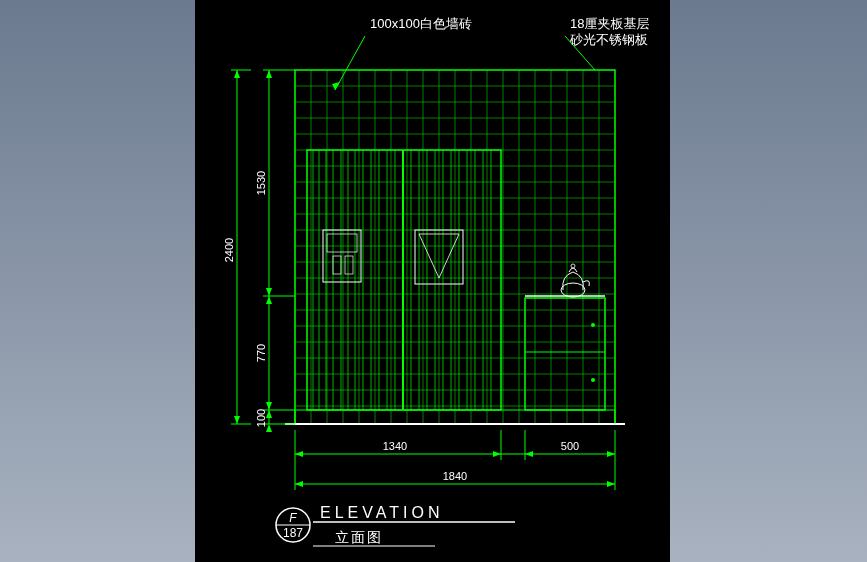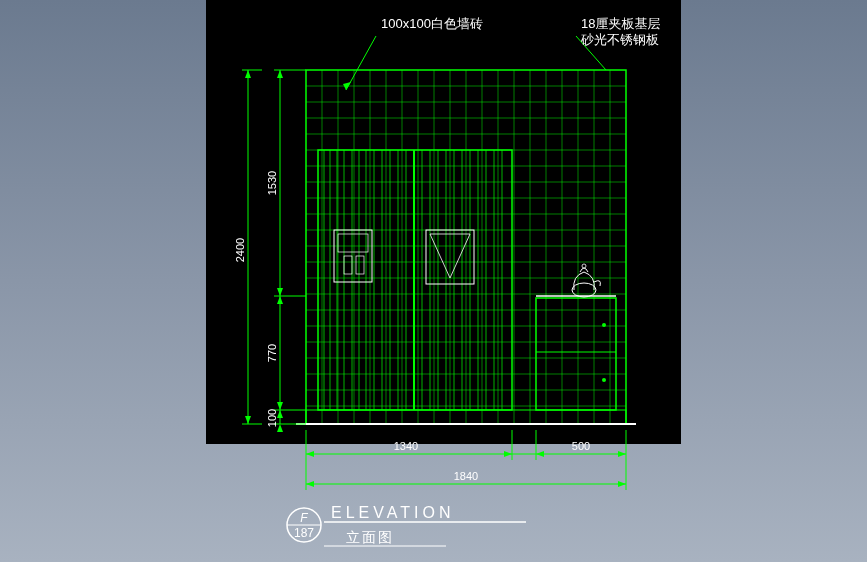--- a/index.html
+++ b/index.html
@@ -6,24 +6,24 @@
     margin: 0;
     padding: 0;
     width: 867px;
     height: 562px;
     background: linear-gradient(to bottom, #6b7a8f 0%, #8a96a8 50%, #a8b2c0 100%);
     font-family: Arial, sans-serif;
     overflow: hidden;
   }
   .cad-viewport {
     position: absolute;
-    left: 206px;
+    left: 195px;
     top: 0;
     width: 475px;
-    height: 444px;
+    height: 562px;
     background: #000;
   }
   svg {
     display: block;
   }
   .green-stroke { stroke: #00ff00; fill: none; }
   .green-fill { fill: #00ff00; }
   .white-stroke { stroke: #ffffff; fill: none; }
   .dim-text {
     font-size: 11px;

